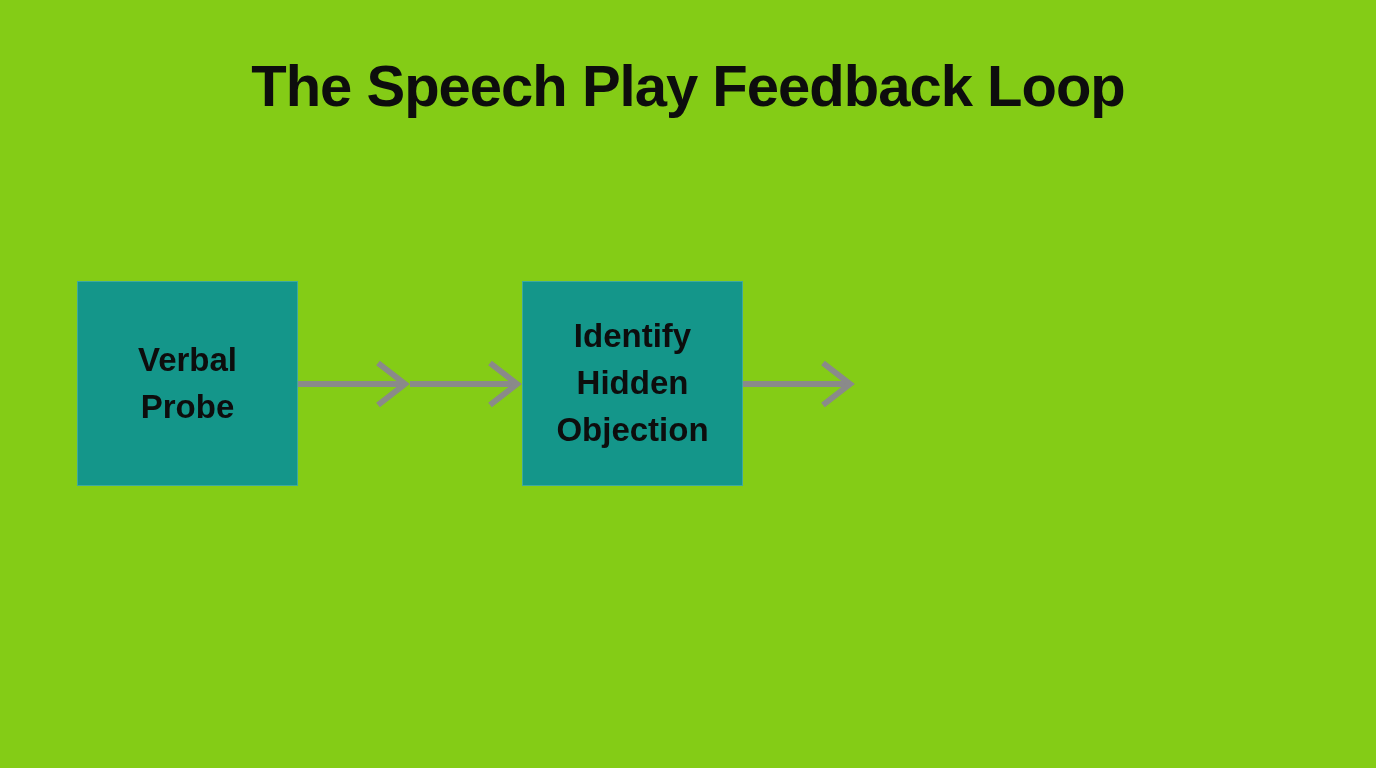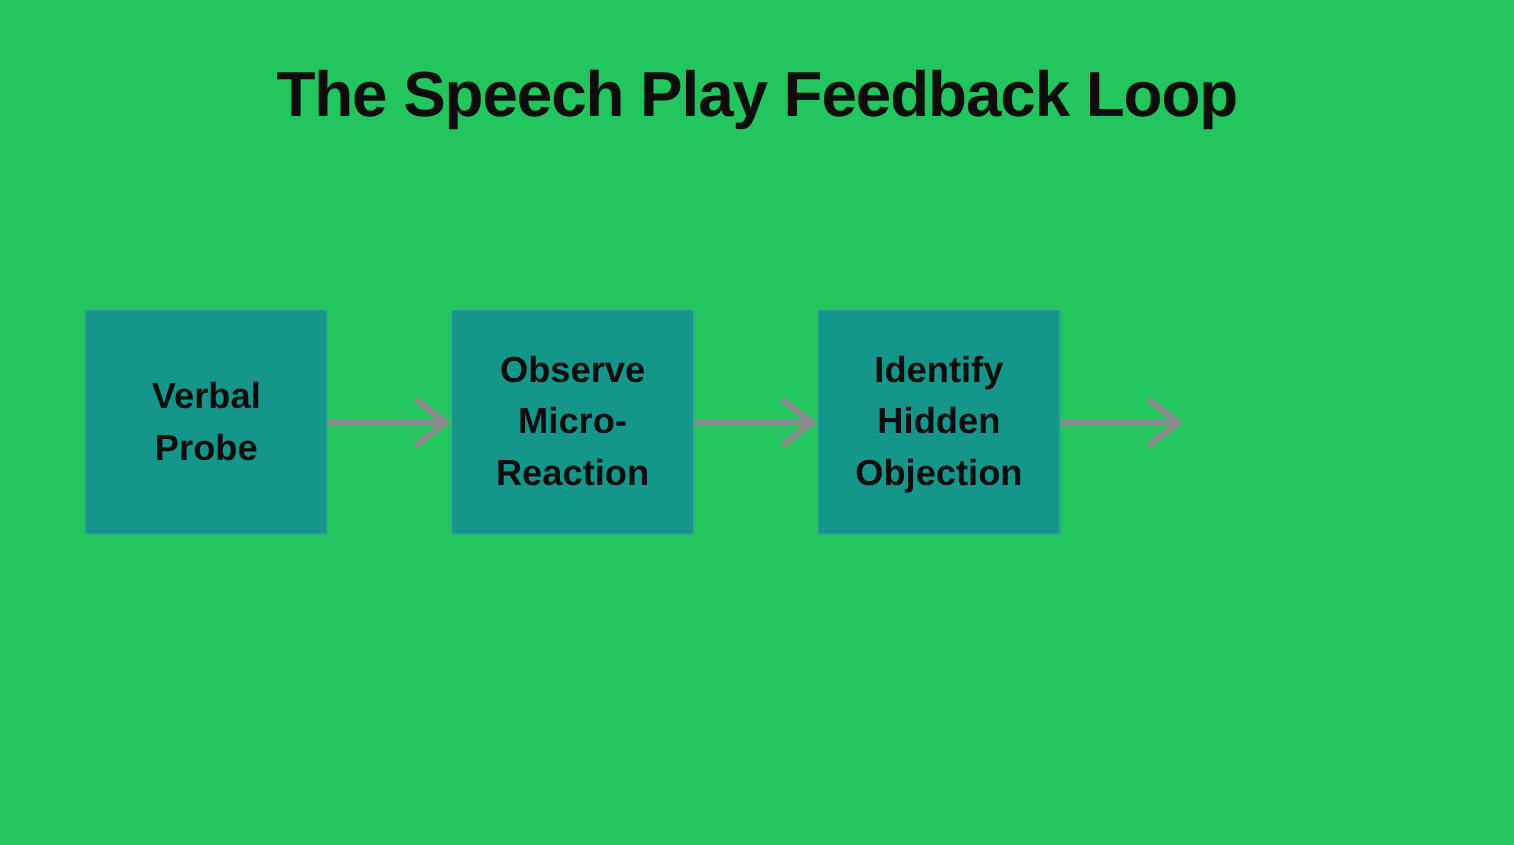--- a/index.html
+++ b/index.html
@@ -5,21 +5,21 @@
   html, body {
     margin: 0;
     padding: 0;
     background: #ffffff;
     font-family: "Liberation Sans", "DejaVu Sans", sans-serif;
   }
   .canvas {
     position: relative;
     width: 1376px;
     height: 768px;
-    background: #22c55e;
+    background: #84cc16;
     overflow: hidden;
   }
   .diagram-title {
     position: absolute;
     top: 52px;
     left: 0;
     width: 100%;
     margin: 0;
     text-align: center;
     font-size: 58px;
@@ -74,25 +74,20 @@
     <div class="step-box">
       <span class="step-label">Verbal
 Probe</span>
     </div>
 
     <svg class="arrow" viewBox="0 0 112 60" aria-hidden="true">
       <line x1="0" y1="30" x2="103" y2="30" stroke="#8a8a8a" stroke-width="6"></line>
       <polyline points="80,9 107,30 80,51" fill="none" stroke="#8a8a8a" stroke-width="6"></polyline>
     </svg>
 
-    <div class="step-box">
-      <span class="step-label">Observe
-Micro-
-Reaction</span>
-    </div>
 
     <svg class="arrow" viewBox="0 0 112 60" aria-hidden="true">
       <line x1="0" y1="30" x2="103" y2="30" stroke="#8a8a8a" stroke-width="6"></line>
       <polyline points="80,9 107,30 80,51" fill="none" stroke="#8a8a8a" stroke-width="6"></polyline>
     </svg>
 
     <div class="step-box">
       <span class="step-label">Identify
 Hidden
 Objection</span>

